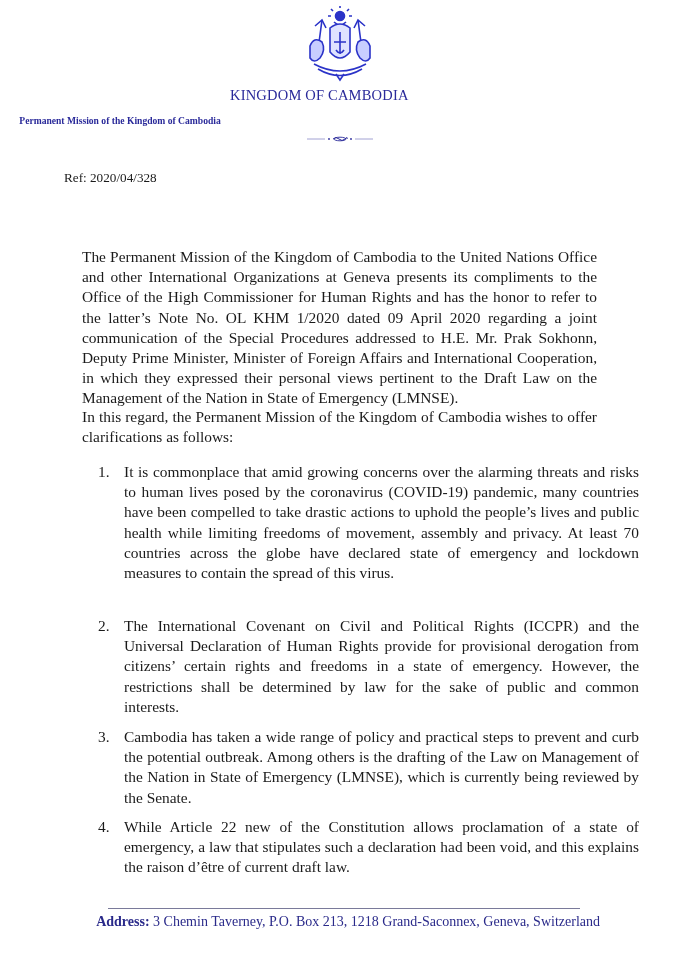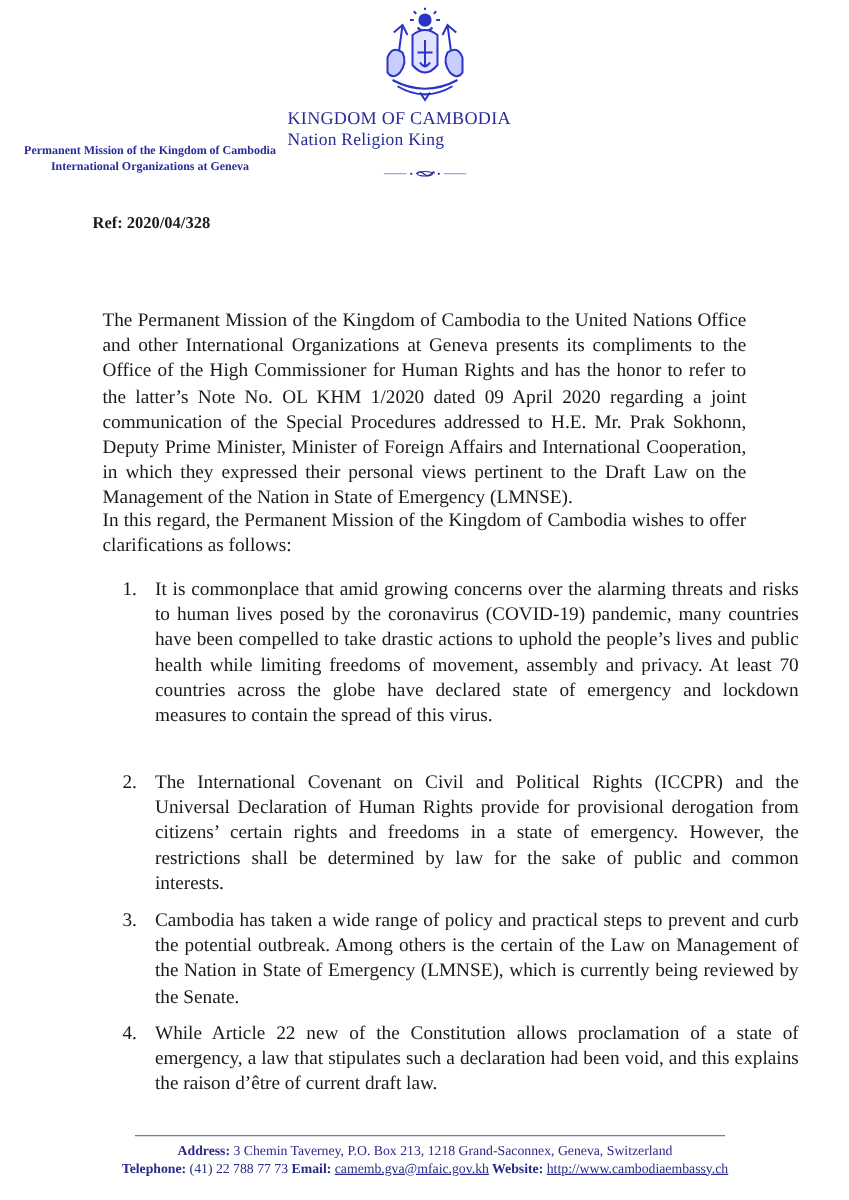--- a/index.html
+++ b/index.html
@@ -2,33 +2,33 @@
 <html><head>
 <meta charset="utf-8">
 <style>
   html, body { margin: 0; padding: 0; background: #ffffff; }
   body { width: 679px; height: 960px; position: relative; overflow: hidden; font-family: "DejaVu Serif", "Liberation Serif", serif; color: #1a1a1a; }
   .emblem { position: absolute; left: 300px; top: 6px; width: 80px; height: 76px; }
   .kingdom { position: absolute; left: 230px; top: 86px; width: 220px; text-align: left; color: #2a2a9a; font-family: "Liberation Serif", serif; font-size: 14.5px; line-height: 18px; letter-spacing: 0.2px; }
   .kingdom .line2 { font-size: 14px; }
   .ornament { position: absolute; left: 305px; top: 128px; width: 70px; height: 8px; }
   .mission { position: absolute; left: 0px; top: 115px; width: 240px; text-align: center; color: #2a2a9a; font-family: "Liberation Serif", serif; font-weight: bold; font-size: 9.6px; line-height: 12.5px; }
-  .ref { position: absolute; left: 74px; top: 170px; font-size: 13.2px; font-family: "Liberation Serif", serif; font-weight: bold; }
+  .ref { position: absolute; left: 64px; top: 170px; font-size: 13.2px; font-family: "Liberation Serif", serif; }
   .body-text { position: absolute; left: 82px; width: 515px; font-family: "Liberation Serif", serif; font-size: 15.4px; line-height: 20.2px; text-align: justify; }
   .p1 { top: 247px; }
   .p2 { top: 407px; }
   .list { position: absolute; left: 82px; width: 515px; font-family: "Liberation Serif", serif; font-size: 15.4px; line-height: 20.2px; }
   .item { position: relative; padding-left: 42px; text-align: justify; }
   .item .num { position: absolute; left: 16px; top: 0; }
   .i1 { position: absolute; top: 462px; left: 0; width: 515px; }
   .i2 { position: absolute; top: 616px; left: 0; width: 515px; }
   .i3 { position: absolute; top: 727px; left: 0; width: 515px; }
   .i4 { position: absolute; top: 817px; left: 0; width: 515px; }
   .footer-rule { position: absolute; left: 108px; top: 908px; width: 472px; height: 0; border-top: 1px solid #7a7a9a; }
-  .footer { position: absolute; left: 80px; top: 915px; width: 520px; text-align: center; color: #2a2a8a; font-family: "Liberation Serif", serif; font-size: 11px; line-height: 13.5px; }
+  .footer { position: absolute; left: 80px; top: 915px; width: 520px; text-align: right; color: #2a2a8a; font-family: "Liberation Serif", serif; font-size: 14px; line-height: 13.5px; }
   .footer b { font-weight: bold; }
   .footer a { color: #2a2a8a; text-decoration: underline; }
 </style>
 </head>
 <body>
 
 <div class="emblem">
   <svg width="80" height="76" viewBox="0 0 80 76">
     <g fill="none" stroke="#2b33c8" stroke-width="1.6">
       <circle cx="40" cy="10" r="4.5" fill="#2b33c8"></circle>
@@ -42,65 +42,60 @@
       <path d="M70 40 Q66 30 58 36 Q54 44 60 52 Q66 58 70 52 Z" fill="#c8ceff"></path>
       <path d="M14 58 Q40 72 66 58"></path>
       <path d="M18 63 Q40 76 62 63"></path>
       <path d="M36 68 L40 74 L44 68"></path>
     </g>
   </svg>
 </div>
 
 <div class="kingdom">
   <div>KINGDOM OF CAMBODIA</div>
-  <div class="line2">Nation Religion King</div>
 </div>
 
 <div class="ornament">
   <svg width="70" height="8" viewBox="0 0 70 8">
     <line x1="2" y1="4" x2="20" y2="4" stroke="#8a8ac8" stroke-width="0.8"></line>
     <line x1="50" y1="4" x2="68" y2="4" stroke="#8a8ac8" stroke-width="0.8"></line>
     <circle cx="24" cy="4" r="0.9" fill="#2a2a9a"></circle>
     <circle cx="46" cy="4" r="0.9" fill="#2a2a9a"></circle>
     <path d="M28 4 Q31 1 34 4 Q37 7 40 4 Q43 1 42 4" fill="none" stroke="#2a2a9a" stroke-width="1"></path>
     <ellipse cx="35" cy="4" rx="6" ry="1.8" fill="none" stroke="#2a2a9a" stroke-width="0.9"></ellipse>
   </svg>
 </div>
 
 <div class="mission">
   <div>Permanent Mission of the Kingdom of Cambodia</div>
-  <div>International Organizations at Geneva</div>
 </div>
 
 <div class="ref">Ref: 2020/04/328</div>
 
 <div class="body-text p1">The Permanent Mission of the Kingdom of Cambodia to the United Nations Office and other International Organizations at Geneva presents its compliments to the Office of the High Commissioner for Human Rights and has the honor to refer to the latter’s Note No. OL KHM 1/2020 dated 09 April 2020 regarding a joint communication of the Special Procedures addressed to H.E. Mr. Prak Sokhonn, Deputy Prime Minister, Minister of Foreign Affairs and International Cooperation, in which they expressed their personal views pertinent to the Draft Law on the Management of the Nation in State of Emergency (LMNSE).</div>
 <div class="body-text p2">In this regard, the Permanent Mission of the Kingdom of Cambodia wishes to offer clarifications as follows:</div>
 
 <div class="list">
   <div class="item i1">
     <span class="num">1.</span>
     <span>It is commonplace that amid growing concerns over the alarming threats and risks to human lives posed by the coronavirus (COVID-19) pandemic, many countries have been compelled to take drastic actions to uphold the people’s lives and public health while limiting freedoms of movement, assembly and privacy. At least 70 countries across the globe have declared state of emergency and lockdown measures to contain the spread of this virus.</span>
   </div>
   <div class="item i2">
     <span class="num">2.</span>
     <span>The International Covenant on Civil and Political Rights (ICCPR) and the Universal Declaration of Human Rights provide for provisional derogation from citizens’ certain rights and freedoms in a state of emergency. However, the restrictions shall be determined by law for the sake of public and common interests.</span>
   </div>
   <div class="item i3">
     <span class="num">3.</span>
-    <span>Cambodia has taken a wide range of policy and practical steps to prevent and curb the potential outbreak. Among others is the certain of the Law on Management of the Nation in State of Emergency (LMNSE), which is currently being reviewed by the Senate.</span>
+    <span>Cambodia has taken a wide range of policy and practical steps to prevent and curb the potential outbreak. Among others is the drafting of the Law on Management of the Nation in State of Emergency (LMNSE), which is currently being reviewed by the Senate.</span>
   </div>
   <div class="item i4">
     <span class="num">4.</span>
     <span>While Article 22 new of the Constitution allows proclamation of a state of emergency, a law that stipulates such a declaration had been void, and this explains the raison d’être of current draft law.</span>
   </div>
 </div>
 
 <div class="footer-rule"></div>
 
 <div class="footer">
   <div>
     <b>Address:</b><span> 3 Chemin Taverney, P.O. Box 213, 1218 Grand-Saconnex, Geneva, Switzerland</span>
   </div>
-  <div>
-    <b>Telephone:</b><span> (41) 22 788 77 73  </span><b>Email:</b> <a>camemb.gva@mfaic.gov.kh</a><b> Website:</b> <a>http://www.cambodiaembassy.ch</a>
-  </div>
 </div>
 
 </body></html>

